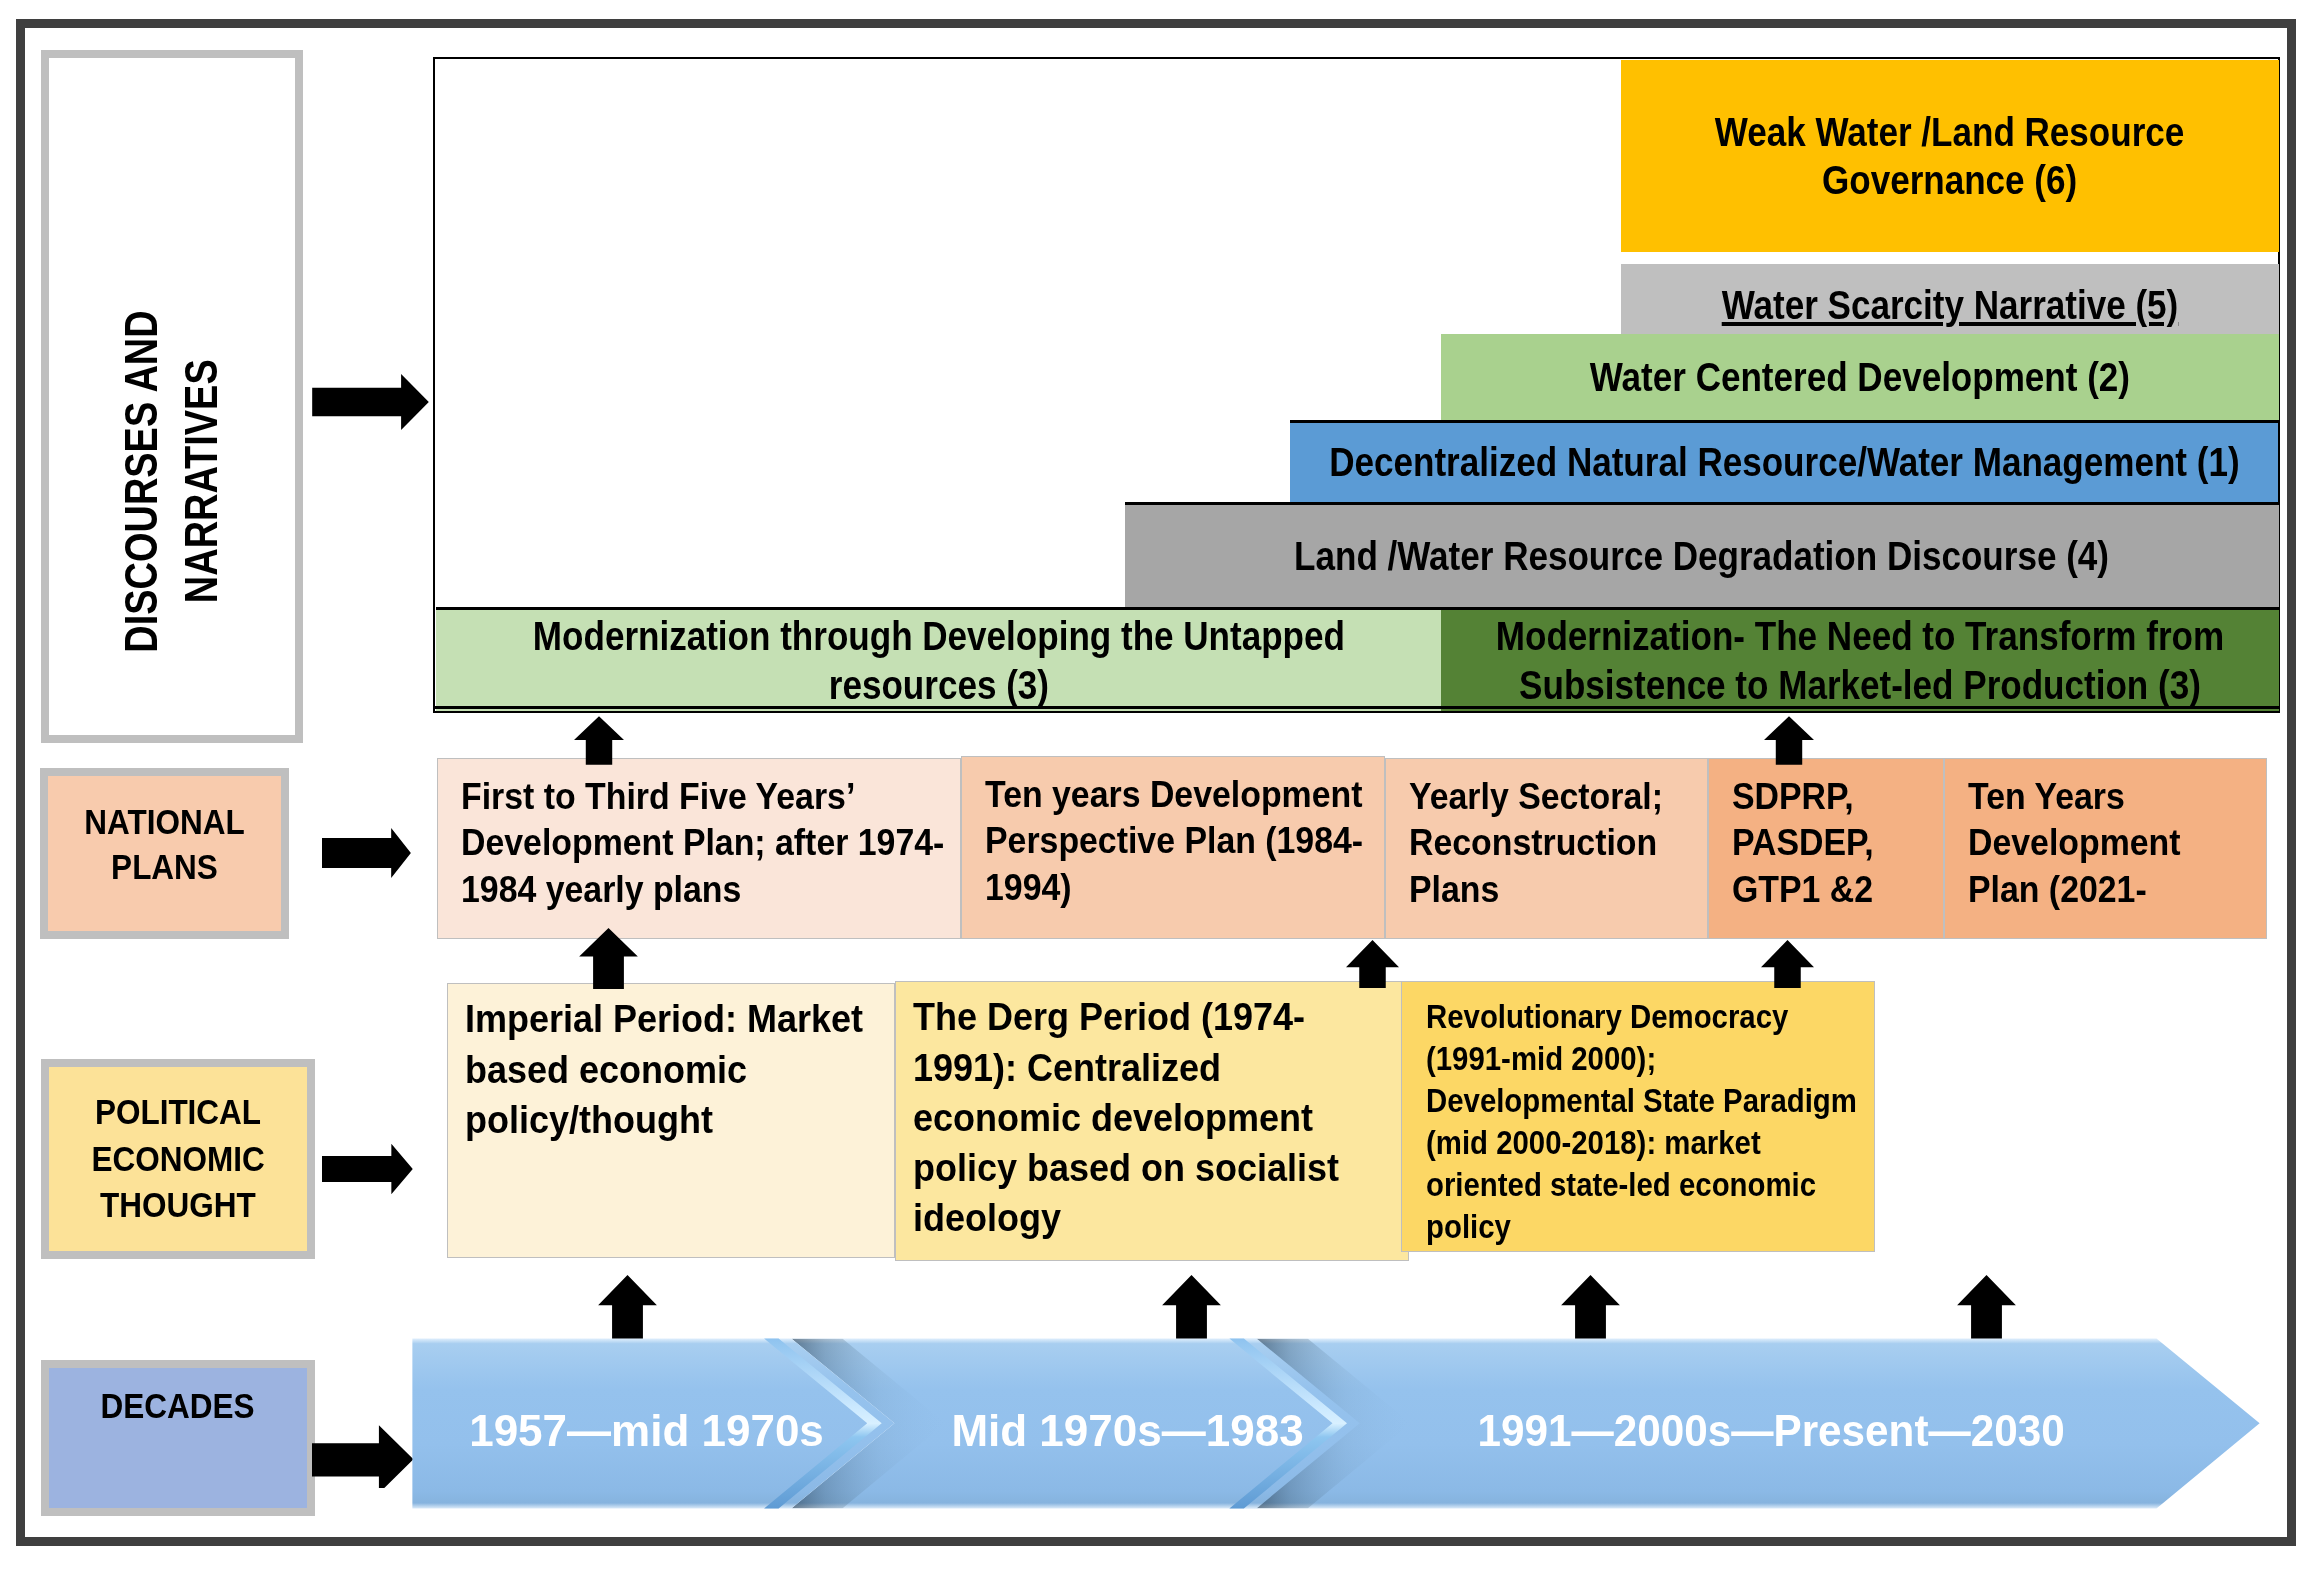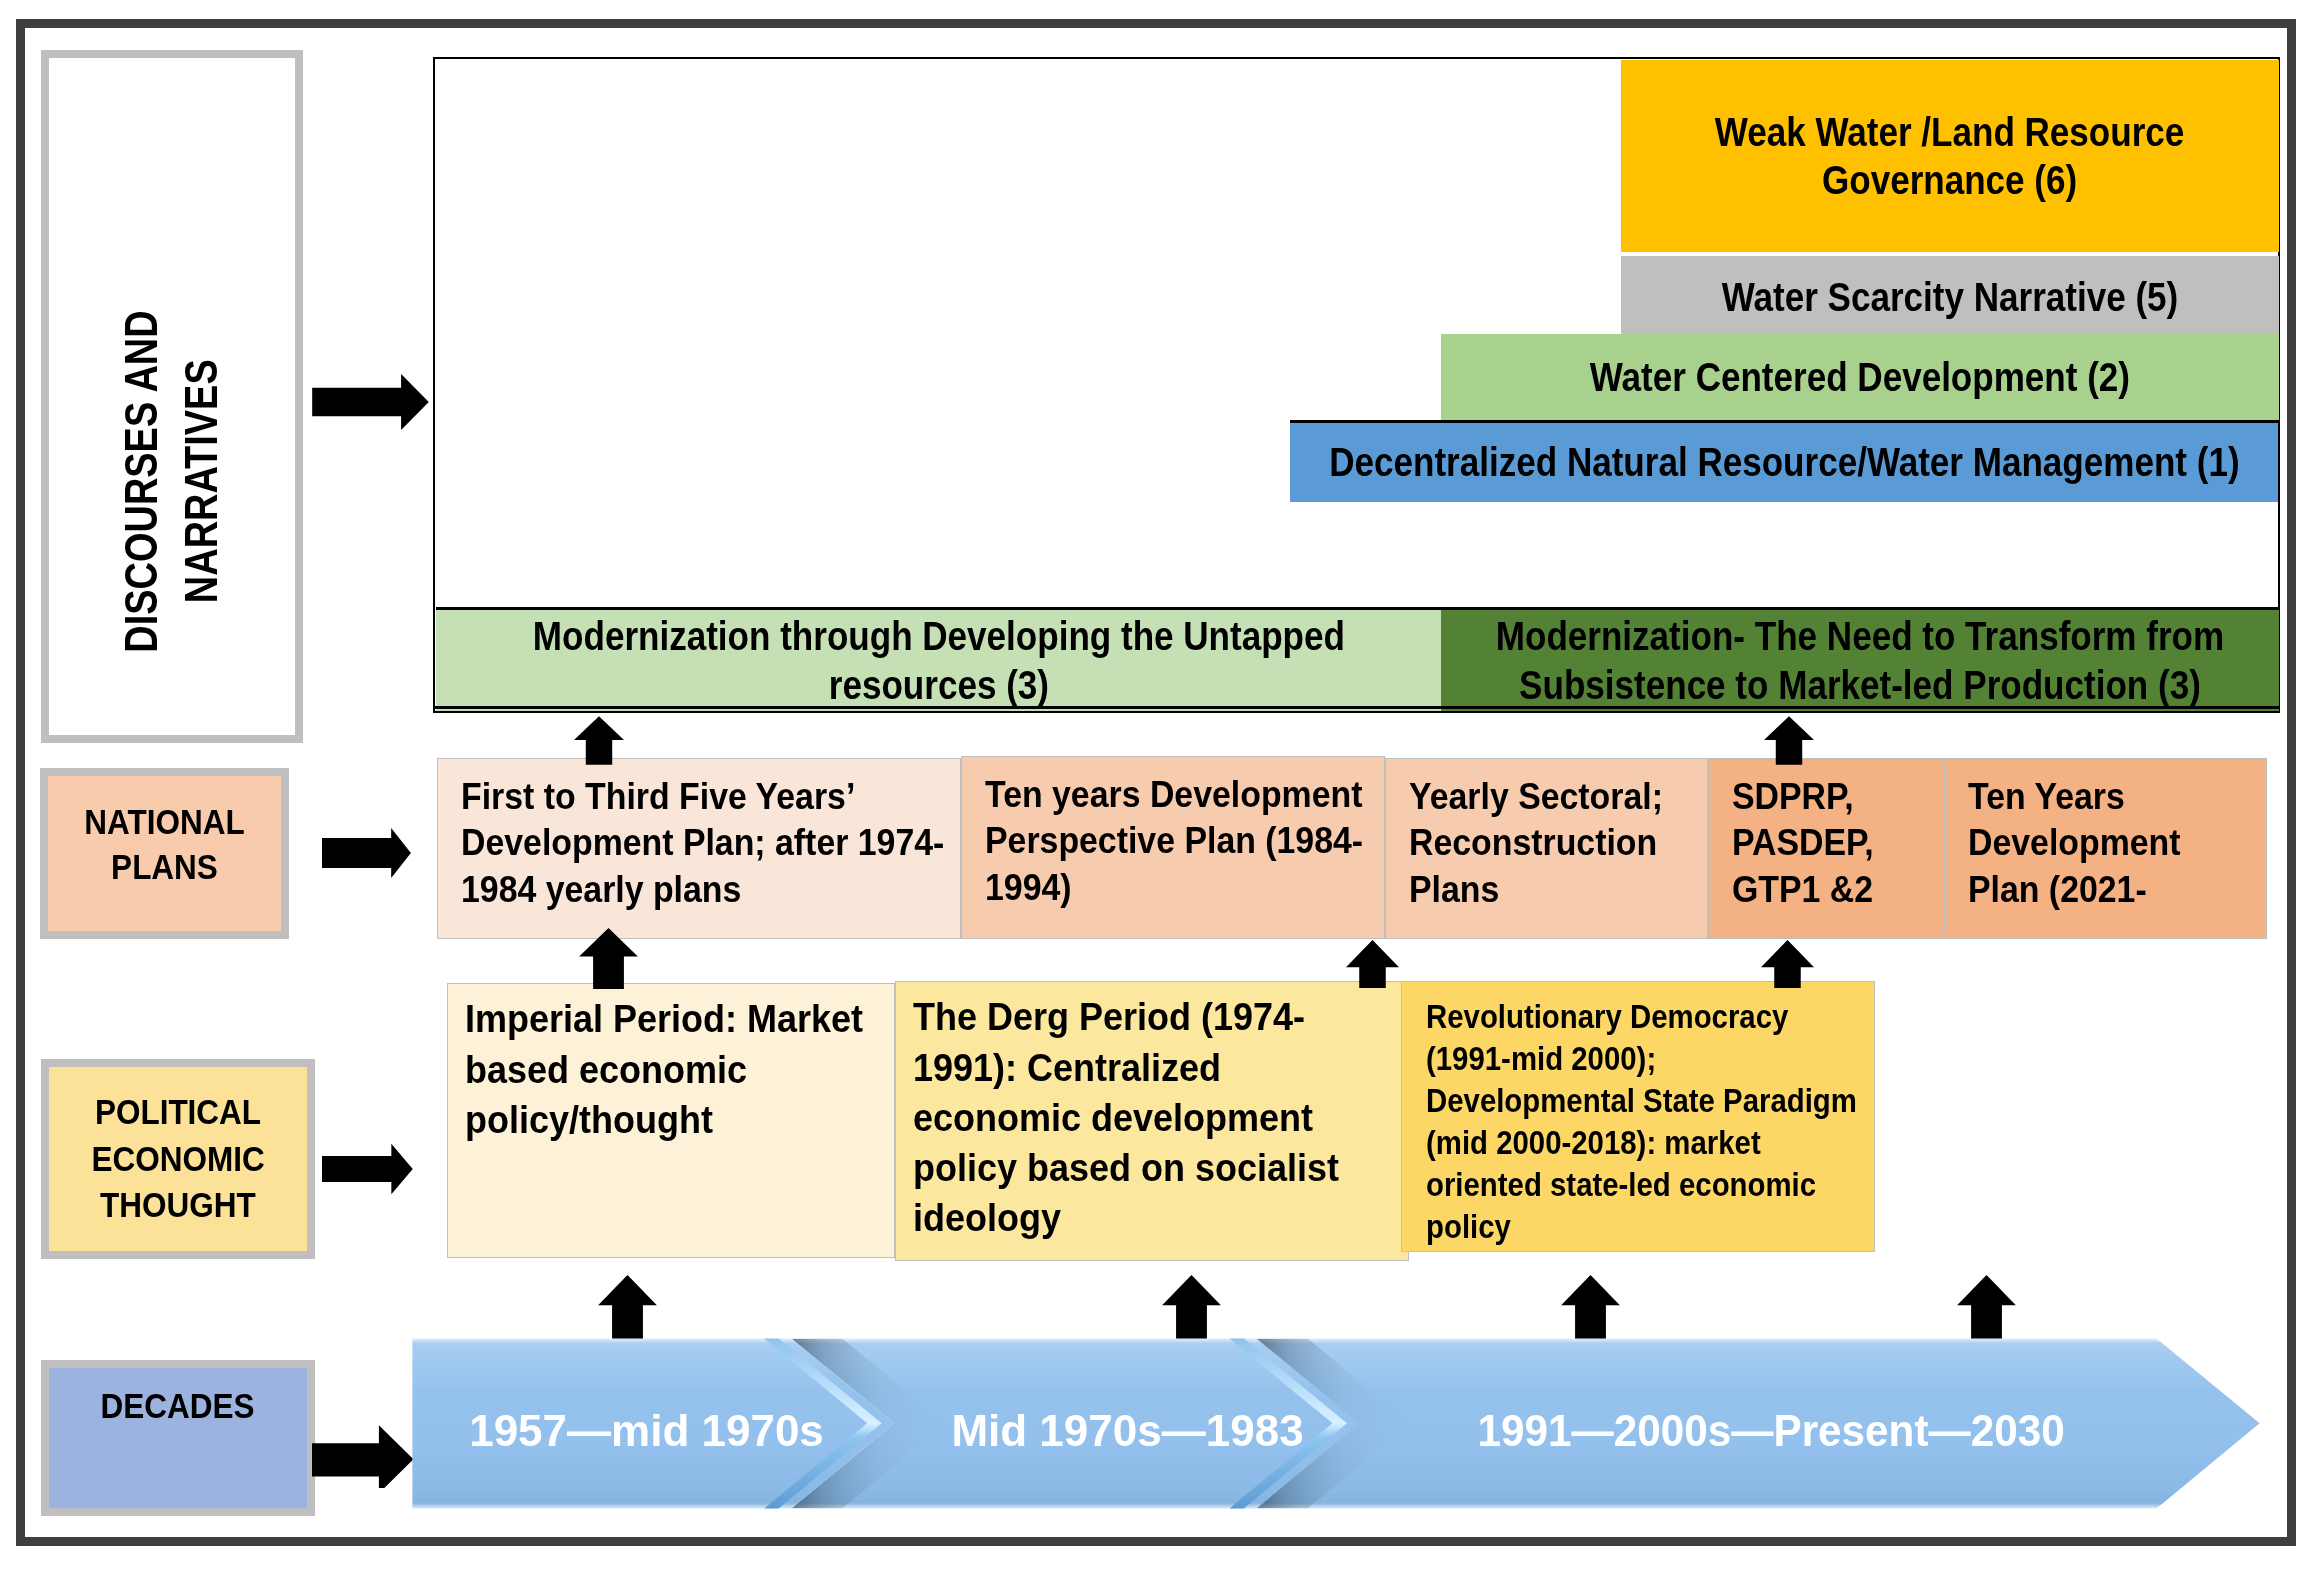--- a/index.html
+++ b/index.html
@@ -31,21 +31,21 @@
   .plan > span,.pol > span{display:block;font-weight:bold;color:#000;white-space:nowrap;
         transform-origin:left top;}
   .plan > span{font-size:36px;line-height:1.30;transform:scaleX(0.94);}
   .pol > span{font-size:38px;line-height:1.32;transform:scaleX(0.947);}
   .e3 > span{font-size:33px;line-height:1.275;transform:scaleX(0.89);margin-left:6.4px;margin-top:3.5px;}
   .e4 > span{font-size:38px;line-height:1.28;transform:scaleX(0.885);margin-left:5.8px;}
   .plan{padding:14.5px 2.3px 0 23px;}
   .pol{padding:10.4px 2.3px 0 17.4px;margin-left:28px;}
 
   .b1{left:1621px;top:60px;width:658px;height:192px;background:#ffc000;}
-  .b2{left:1621px;top:256px;width:658px;height:82px;background:#bfbfbf;}
+  .b2{left:1621px;top:264px;width:658px;height:82px;background:#bfbfbf;text-decoration:underline;}
   .b3{left:1441px;top:334px;width:838px;height:86px;background:#a9d18e;}
   .b4{left:1290px;top:420px;width:988px;height:82px;background:#5b9bd5;}
   .b5{left:1125px;top:502px;width:1154px;height:105px;background:#a6a6a6;}
   .b6{left:436px;top:607px;width:1005px;height:104px;background:#c5e0b4;}
   .b7{left:1441px;top:607px;width:838px;height:104px;background:#548235;}
 
   .p1{left:437px;top:758px;width:524px;height:181px;background:#fae5d9;}
   .p2{left:961px;top:756px;width:424px;height:183px;background:#f7cbad;}
   .p3{left:1385px;top:758px;width:323px;height:181px;background:#f7cbad;}
   .p4{left:1708px;top:758px;width:236px;height:181px;background:#f4b183;}
@@ -83,20 +83,23 @@
     <span>Weak Water /Land Resource<br>Governance (6)</span>
     </div>
   <div class="band b2">
     <span>Water Scarcity Narrative (5)</span>
     </div>
   <div class="band b3">
     <span>Water Centered Development (2)</span>
     </div>
   <div class="band topline b4">
     <span>Decentralized Natural Resource/Water Management (1)</span>
+    </div>
+  <div class="band topline b5">
+    <span>Land /Water Resource Degradation Discourse (4)</span>
     </div>
   <div class="band topline b6">
     <span>Modernization through Developing the Untapped<br>resources (3)</span>
     </div>
   <div class="band topline b7">
     <span>Modernization- The Need to Transform from<br>Subsistence to Market-led Production (3)</span>
     </div>
   <div class="abs chartbot"></div>
 
   <div class="plan p1">

